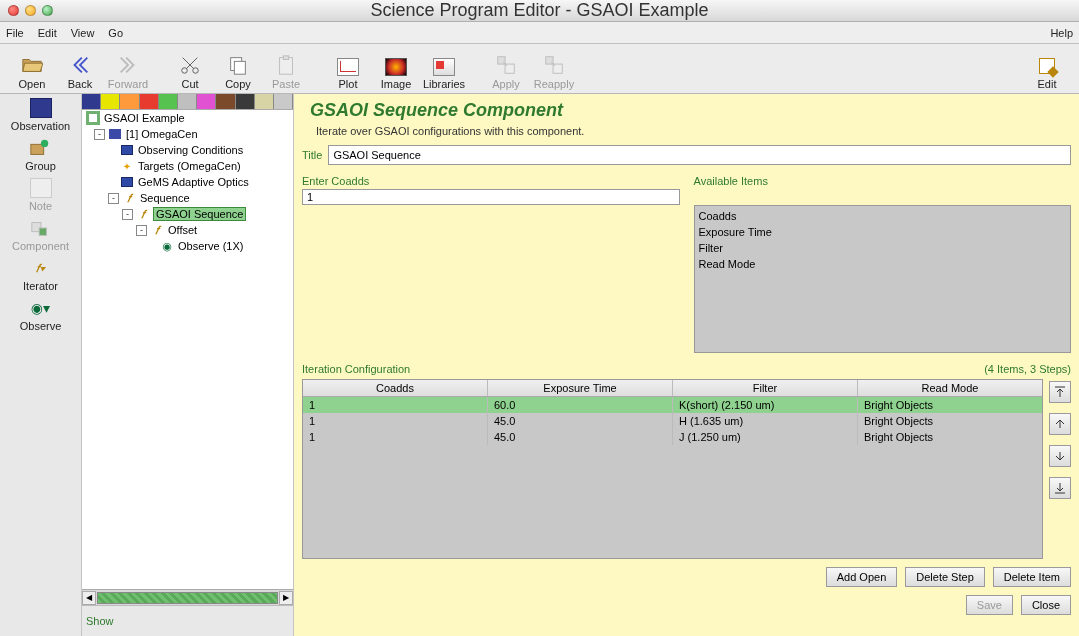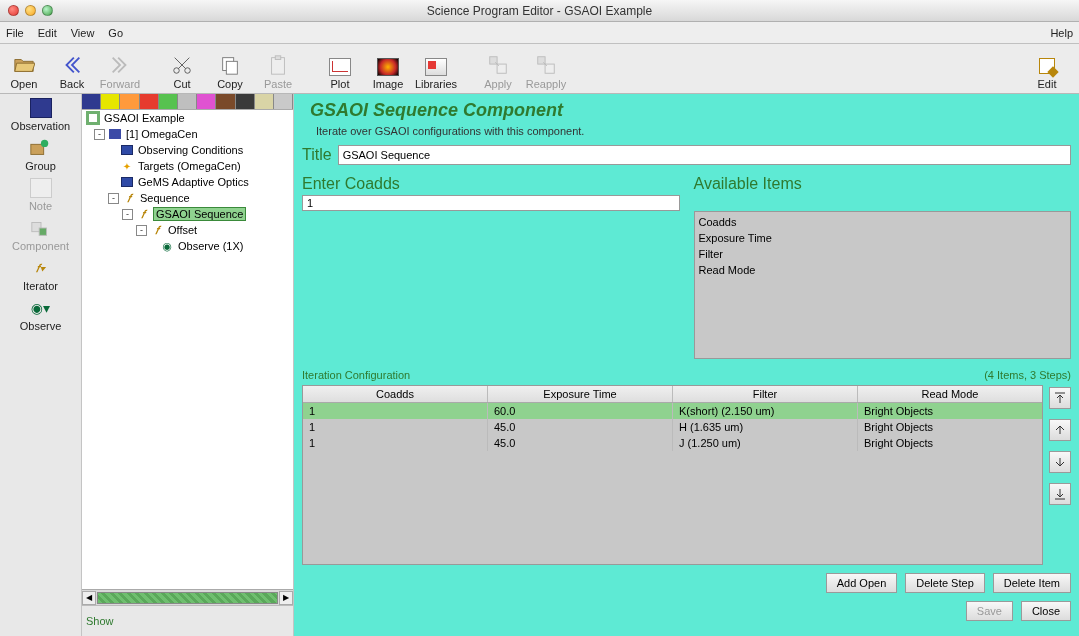--- a/index.html
+++ b/index.html
@@ -5,29 +5,29 @@
 * { box-sizing: border-box; margin: 0; padding: 0; font-family: "Lucida Grande", Verdana, sans-serif; font-size: 11px; }
 body { background: #e8e8e8; width: 1079px; height: 636px; overflow: hidden; display: flex; flex-direction: column; }
 
 
 .titlebar { height: 22px; background: linear-gradient(#f6f6f6,#d8d8d8); border-bottom: 1px solid #b0b0b0; display: flex; align-items: center; position: relative; }
 .traffic { display: flex; gap: 6px; padding-left: 8px; }
 .tl { width: 11px; height: 11px; border-radius: 50%; border: 1px solid rgba(0,0,0,.25); }
 .tl.r { background: radial-gradient(circle at 35% 35%, #ff8a80, #e53935); }
 .tl.y { background: radial-gradient(circle at 35% 35%, #ffe082, #f9a825); }
 .tl.g { background: radial-gradient(circle at 35% 35%, #b9f6ca, #43a047); }
-.titlebar .title { position: absolute; left: 0; right: 0; text-align: center; font-size: 12px; color: #333; }
+.titlebar .title { position: absolute; left: 0; right: 0; text-align: center; font-size: 18px; color: #333; }
 
 
 .menubar { height: 22px; background: #eee; border-bottom: 1px solid #c0c0c0; display: flex; align-items: center; padding: 0 6px; gap: 14px; }
 .menubar .spacer { flex: 1; }
 .menu-item { color: #222; cursor: default; }
 
 
-.toolbar { height: 50px; background: #ececec; border-bottom: 1px solid #b8b8b8; display: flex; align-items: flex-end; padding: 2px 8px 3px 0; }
+.toolbar { height: 50px; background: #ececec; border-bottom: 1px solid #b8b8b8; display: flex; align-items: flex-end; padding: 2px 8px 3px 8px; }
 .tbtn { display: flex; flex-direction: column; align-items: center; width: 48px; gap: 2px; color: #222; }
 .tbtn.disabled { color: #999; }
 .tbtn svg, .tbtn .icon { width: 22px; height: 22px; }
 .toolbar .spacer { flex: 1; }
 
 
 .main { flex: 1; display: flex; min-height: 0; }
 
 
 .palette { width: 82px; background: #e8e8e8; border-right: 1px solid #c4c4c4; display: flex; flex-direction: column; align-items: center; padding-top: 4px; gap: 6px; }
@@ -45,25 +45,25 @@
 .tree-row .sp { display: inline-block; }
 .tree-row .ic { width: 14px; height: 14px; margin-right: 3px; display: inline-flex; align-items: center; justify-content: center; }
 .tree-row.sel .lbl { background: #8fd28f; border: 1px solid #3a8a3a; padding: 0 2px; }
 .lbl { padding: 0 1px; }
 .hscroll { height: 16px; background: #d9d9d9; border-top: 1px solid #aaa; display: flex; align-items: center; }
 .hscroll .arrow { width: 14px; height: 14px; background: #eee; border: 1px solid #aaa; display: flex; align-items: center; justify-content: center; font-size: 8px; }
 .hscroll .track { flex: 1; height: 12px; background: repeating-linear-gradient(45deg,#6fbf6f,#6fbf6f 3px,#5aa85a 3px,#5aa85a 6px); margin: 0 1px; border: 1px solid #888; }
 .showrow { height: 18px; display: flex; align-items: center; padding: 15px 4px; border-top: 1px solid #bbb; color: #2f7a2f; }
 
 
-.content { flex: 1; background: #5eead4; display: flex; flex-direction: column; padding: 4px 8px 6px 8px; gap: 4px; min-width: 0; }
+.content { flex: 1; background: #fef9c3; display: flex; flex-direction: column; padding: 4px 8px 6px 8px; gap: 4px; min-width: 0; }
 .comp-title { color: #2f7a2f; font-size: 18px; font-weight: bold; font-style: italic; padding: 2px 0 0 8px; }
 .comp-desc { color: #333; font-size: 11px; padding: 0 0 4px 14px; }
 .row { display: flex; align-items: center; gap: 6px; }
-.field-label { color: #2f7a2f; font-size: 16px; }
+.field-label { color: #2f7a2f; font-size: 11px; }
 .text-input { background: #fff; border: 1px solid #999; height: 20px; padding: 1px 4px; font-size: 11px; flex: 1; }
 
 .cols { display: flex; gap: 14px; margin-top: 6px; }
 .col-l { flex: 1; display: flex; flex-direction: column; gap: 2px; }
 .col-r { flex: 1; display: flex; flex-direction: column; gap: 18px; }
 
 .listbox { background: #c8c8c8; border: 1px solid #999; height: 148px; padding: 2px 4px; overflow: hidden; }
 .listbox div { line-height: 16px; }
 
 .iter-row { display: flex; justify-content: space-between; margin-top: 6px; }

